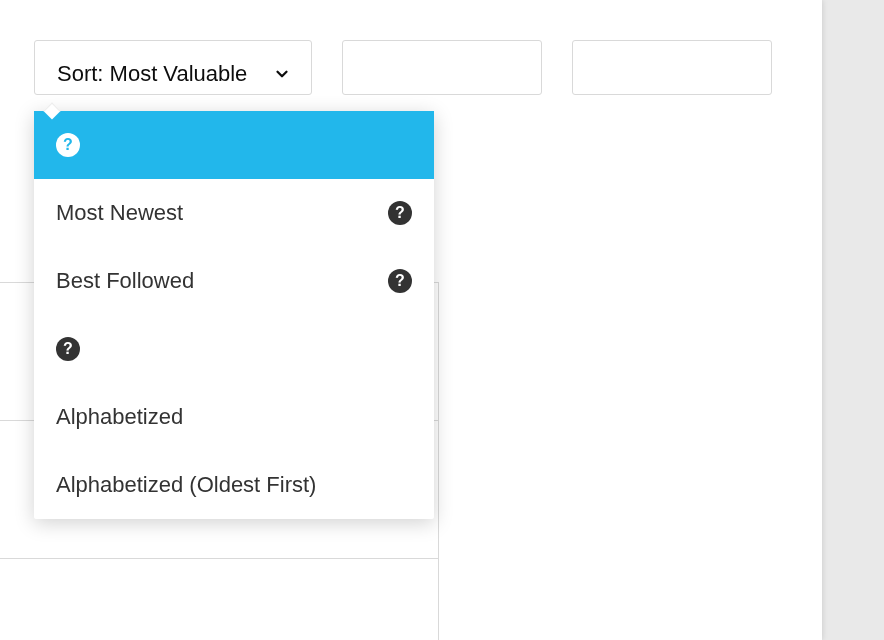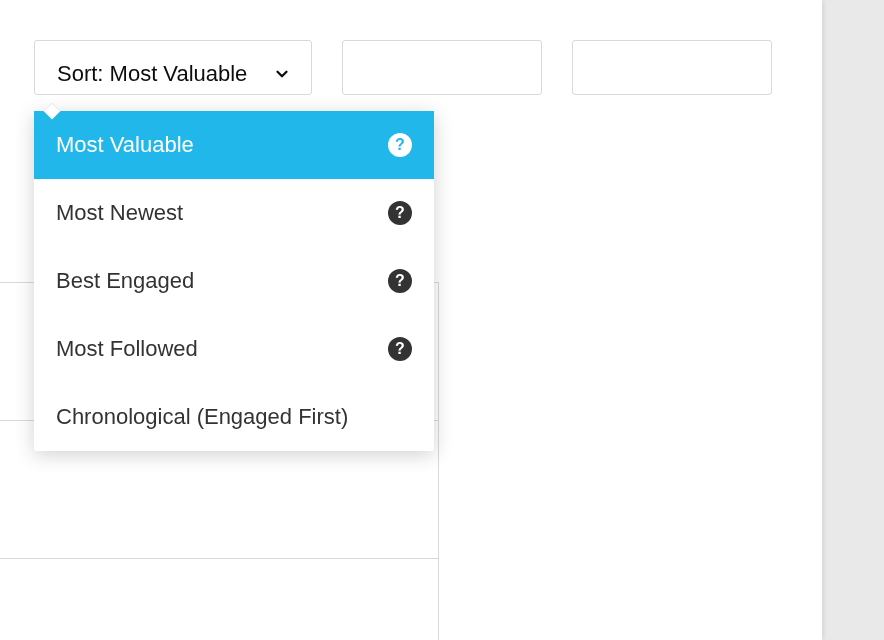--- a/index.html
+++ b/index.html
@@ -147,39 +147,40 @@
       </span>
     </div>
     <div class="empty-box"></div>
     <div class="empty-box"></div>
   </div>
 
   <div class="dropdown">
     <div class="caret"></div>
 
     <div class="dd-item active">
-      <span>Most Valuable</span>
       <span class="help-icon">?</span>
     </div>
 
     <div class="dd-item">
       <span>Most Newest</span>
       <span class="help-icon">?</span>
     </div>
 
     <div class="dd-item">
-      <span>Best Engaged</span>
+      <span>Best Followed</span>
       <span class="help-icon">?</span>
     </div>
 
     <div class="dd-item">
-      <span>Most Followed</span>
       <span class="help-icon">?</span>
     </div>
 
+    <div class="dd-item">
+      <span>Alphabetized</span>
+    </div>
 
 
     <div class="dd-item">
-      <span>Chronological (Engaged First)</span>
+      <span>Alphabetized (Oldest First)</span>
     </div>
 
   </div>
 </div>
 
 </body></html>

